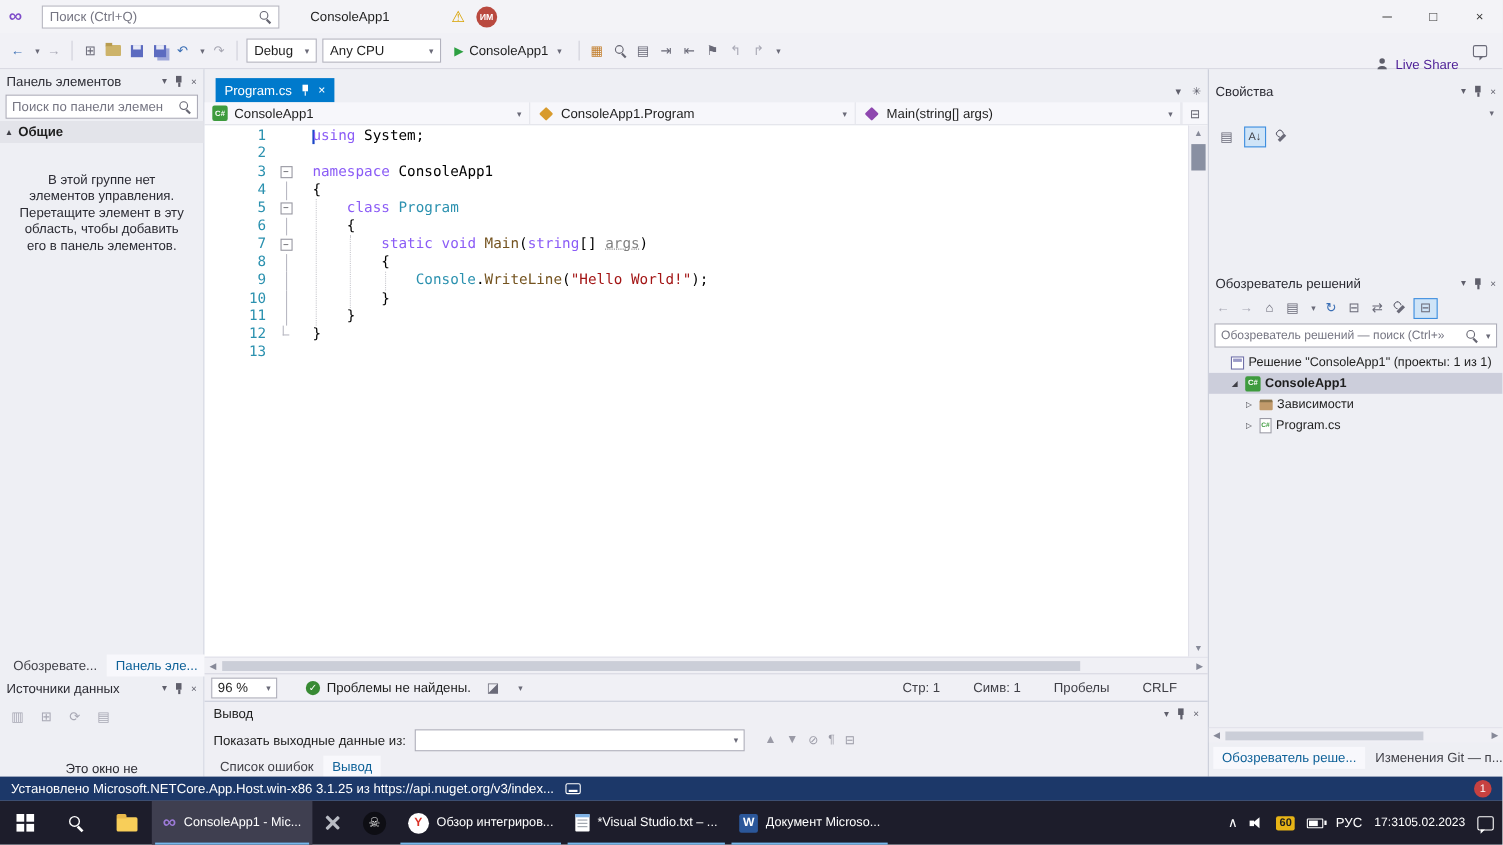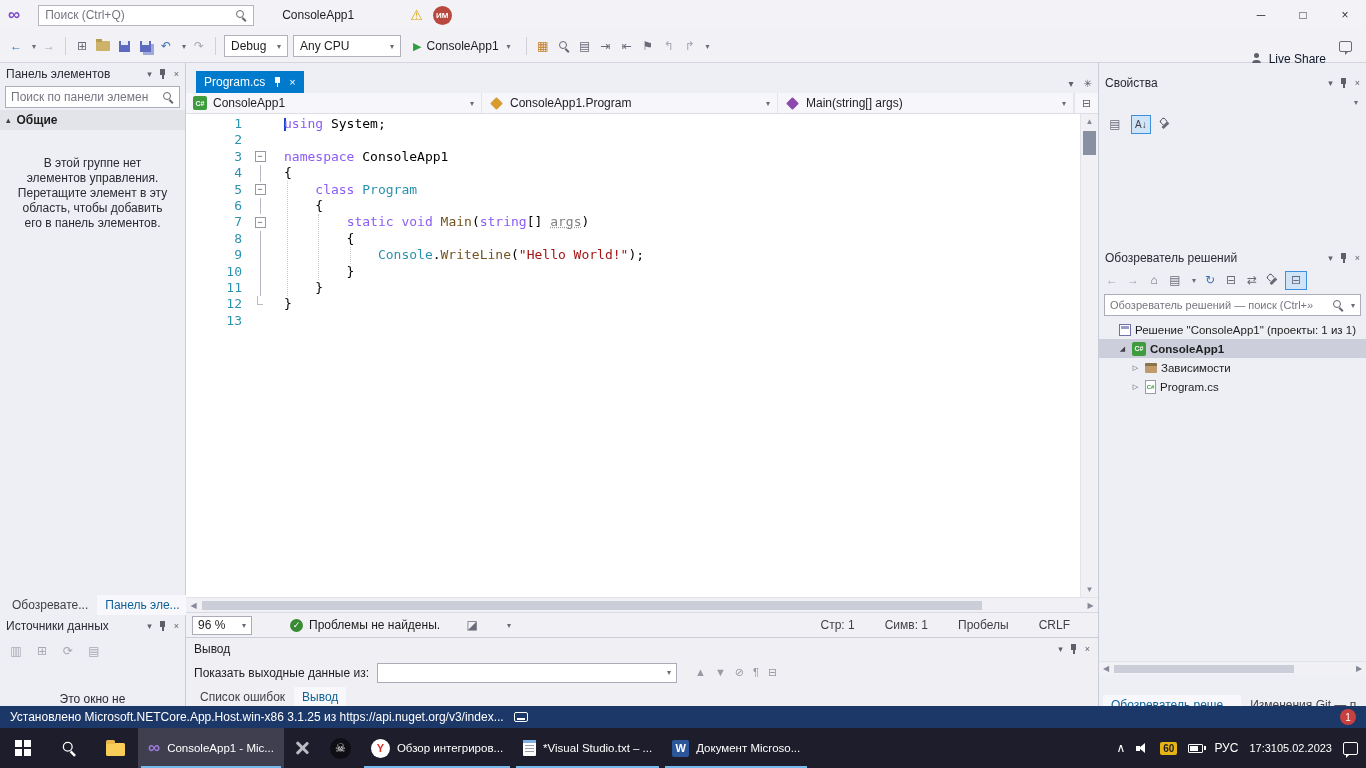--- a/index.html
+++ b/index.html
@@ -33,21 +33,21 @@
   .combo-debug{width:64px;}
   .combo-platform{width:108px;}
   .run-btn{display:flex;align-items:center;gap:5px;height:22px;padding:0 7px;}
   .run-btn .play{color:#2DA042;font-size:11px;}
   .floppy{width:11px;height:11px;background:#5C6BC0;position:relative;display:inline-block;}
   .floppy::after{content:"";position:absolute;left:2px;top:0;width:7px;height:4px;background:#E8EAF6;}
   .floppy.double{box-shadow:3px 3px 0 #9FA8DA;}
   .minifolder{width:14px;height:10px;background:#CDB36A;border-radius:1px;position:relative;display:inline-block;}
   .minifolder::before{content:"";position:absolute;left:0;top:-2px;width:6px;height:3px;background:#B89C50;}
   .spacer{flex:1;}
-  .liveshare{display:flex;align-items:center;gap:6px;padding:0 8px;color:#0f172a;margin-top:26px;}
+  .liveshare{display:flex;align-items:center;gap:6px;padding:0 8px;color:#4c1d95;margin-top:26px;}
   .person{position:relative;width:12px;height:12px;display:inline-block;}
   .person::before{content:"";position:absolute;left:3.5px;top:0;width:5px;height:5px;border-radius:50%;background:#5F5F6B;}
   .person::after{content:"";position:absolute;left:1.5px;top:6.5px;width:9px;height:5px;border-radius:4px 4px 0 0;background:#5F5F6B;}
   .feedback{position:relative;width:13px;height:11px;border:1.4px solid #6A6A78;border-radius:2px;display:inline-block;margin-right:6px;}
   .feedback::after{content:"";position:absolute;right:2px;bottom:-4.5px;border-right:4px solid transparent;border-top:4px solid #6A6A78;}
 
   
   .lens{position:relative;width:12px;height:12px;display:inline-block;flex:none;}
   .lens::before{content:"";position:absolute;left:1px;top:1px;width:6px;height:6px;border:1.4px solid #666672;border-radius:50%;}
   .lens::after{content:"";position:absolute;left:8px;top:8px;width:4.5px;height:1.6px;background:#666672;transform:rotate(45deg);transform-origin:0 0;}
@@ -112,21 +112,21 @@
   .g3{left:164px;top:133px;height:17px;}
   .vscroll{position:absolute;right:0;top:0;width:18px;height:483px;background:#F0F0F5;border-left:1px solid #E2E2EA;}
   .vscroll .arr{position:absolute;left:0;width:17px;height:15px;display:flex;align-items:center;justify-content:center;color:#868998;font-size:8px;}
   .vscroll .arr.up{top:0;} .vscroll .arr.dn{bottom:0;}
   .vthumb{position:absolute;left:2px;top:17px;width:13px;height:24px;background:#8990A2;}
   .hscroll{position:absolute;left:0;top:534px;width:912px;height:15px;background:#F0F0F5;border-top:1px solid #E2E2EA;}
   .hscroll .arr{position:absolute;top:0;width:15px;height:14px;display:flex;align-items:center;justify-content:center;color:#868998;font-size:8px;}
   .hscroll .arr.l{left:0;} .hscroll .arr.r{right:0;}
   .hthumb{position:absolute;left:16px;top:3px;height:9px;width:780px;background:#CBCED8;}
 
-  .edstatus{position:absolute;left:0;top:549px;width:912px;height:25px;background:#F0F0F5;border-top:1px solid #D8D8E2;display:flex;align-items:center;padding:0 6px;gap:24px;}
+  .edstatus{position:absolute;left:0;top:549px;width:912px;height:25px;background:#F0F0F5;border-top:1px solid #D8D8E2;display:flex;align-items:center;padding:0 6px;gap:12px;}
   .zoom-combo{width:60px;height:19px;background:#fff;border:1px solid #ACACB8;display:flex;align-items:center;justify-content:space-between;padding:0 5px;}
   .health{display:flex;align-items:center;gap:6px;margin-left:14px;}
   .ok-circle{width:13px;height:13px;border-radius:50%;background:#388A34;color:#fff;font-size:9px;display:flex;align-items:center;justify-content:center;}
   .ed-right{margin-left:auto;display:flex;gap:30px;color:#3F3F46;padding-right:22px;}
 
   .output{position:absolute;left:0;top:574px;width:912px;height:69px;background:#EFEFF4;border-top:1px solid #C9CDD9;}
   .out-header{height:22px;display:flex;align-items:center;padding:0 8px;gap:6px;}
   .out-row{height:25px;display:flex;align-items:center;padding:0 8px;gap:8px;}
   .out-combo{width:300px;height:20px;background:#fff;border:1px solid #ACACB8;display:flex;align-items:center;justify-content:flex-end;padding:0 5px;}
   .out-icons{display:flex;gap:9px;color:#9A9AA6;font-size:11px;margin-left:10px;}
@@ -150,21 +150,21 @@
   .ic-solution{width:12px;height:12px;border:1.4px solid #7070A8;background:#fff;position:relative;}
   .ic-solution::after{content:"";position:absolute;left:1px;top:1px;right:1px;height:3px;background:#9A9AC8;}
   .ic-csproj{width:14px;height:14px;background:#3E9B3E;color:#fff;font-size:7px;font-weight:bold;border-radius:2px;}
   .ic-dependencies{width:12px;height:10px;background:#C19A6B;border-top:3px solid #8A744C;border-radius:1px;}
   .ic-csfile{width:11px;height:14px;background:#fff;border:1px solid #9A9AA5;color:#3E9B3E;font-size:6px;font-weight:bold;}
   .tree-label.b{font-weight:bold;}
   .se-hscroll{position:absolute;left:0;bottom:4px;width:267px;height:14px;background:#F0F0F5;border-top:1px solid #E2E2EA;}
   .se-hscroll .arr{position:absolute;top:0;width:14px;height:13px;display:flex;align-items:center;justify-content:center;color:#868998;font-size:8px;}
   .se-hscroll .arr.l{left:0;} .se-hscroll .arr.r{right:0;}
   .se-hthumb{position:absolute;left:15px;top:3px;height:8px;width:180px;background:#CBCED8;}
-  .se-tabs{position:absolute;left:0;top:628px;width:267px;height:24px;display:flex;align-items:flex-end;padding-left:4px;}
+  .se-tabs{position:absolute;left:0;top:612px;width:267px;height:24px;display:flex;align-items:flex-end;padding-left:4px;}
 
   
   .vstatus{position:absolute;left:0;top:706px;width:1366px;height:22px;background:#1C3869;color:#fff;display:flex;align-items:center;padding:0 10px;gap:10px;font-size:12px;}
   .kbd-ic{width:14px;height:10px;border:1px solid #fff;border-radius:2px;position:relative;flex:none;}
   .kbd-ic::after{content:"";position:absolute;left:2px;bottom:1.5px;right:2px;height:1.5px;background:#fff;}
   .notif-badge{margin-left:auto;width:16px;height:16px;border-radius:50%;background:#C74140;color:#fff;font-size:10px;display:flex;align-items:center;justify-content:center;}
 
   
   .taskbar{position:absolute;left:0;top:728px;width:1366px;height:40px;background:#1D1D2B;display:flex;align-items:stretch;color:#fff;}
   .tb-btn{width:46px;display:flex;align-items:center;justify-content:center;}

